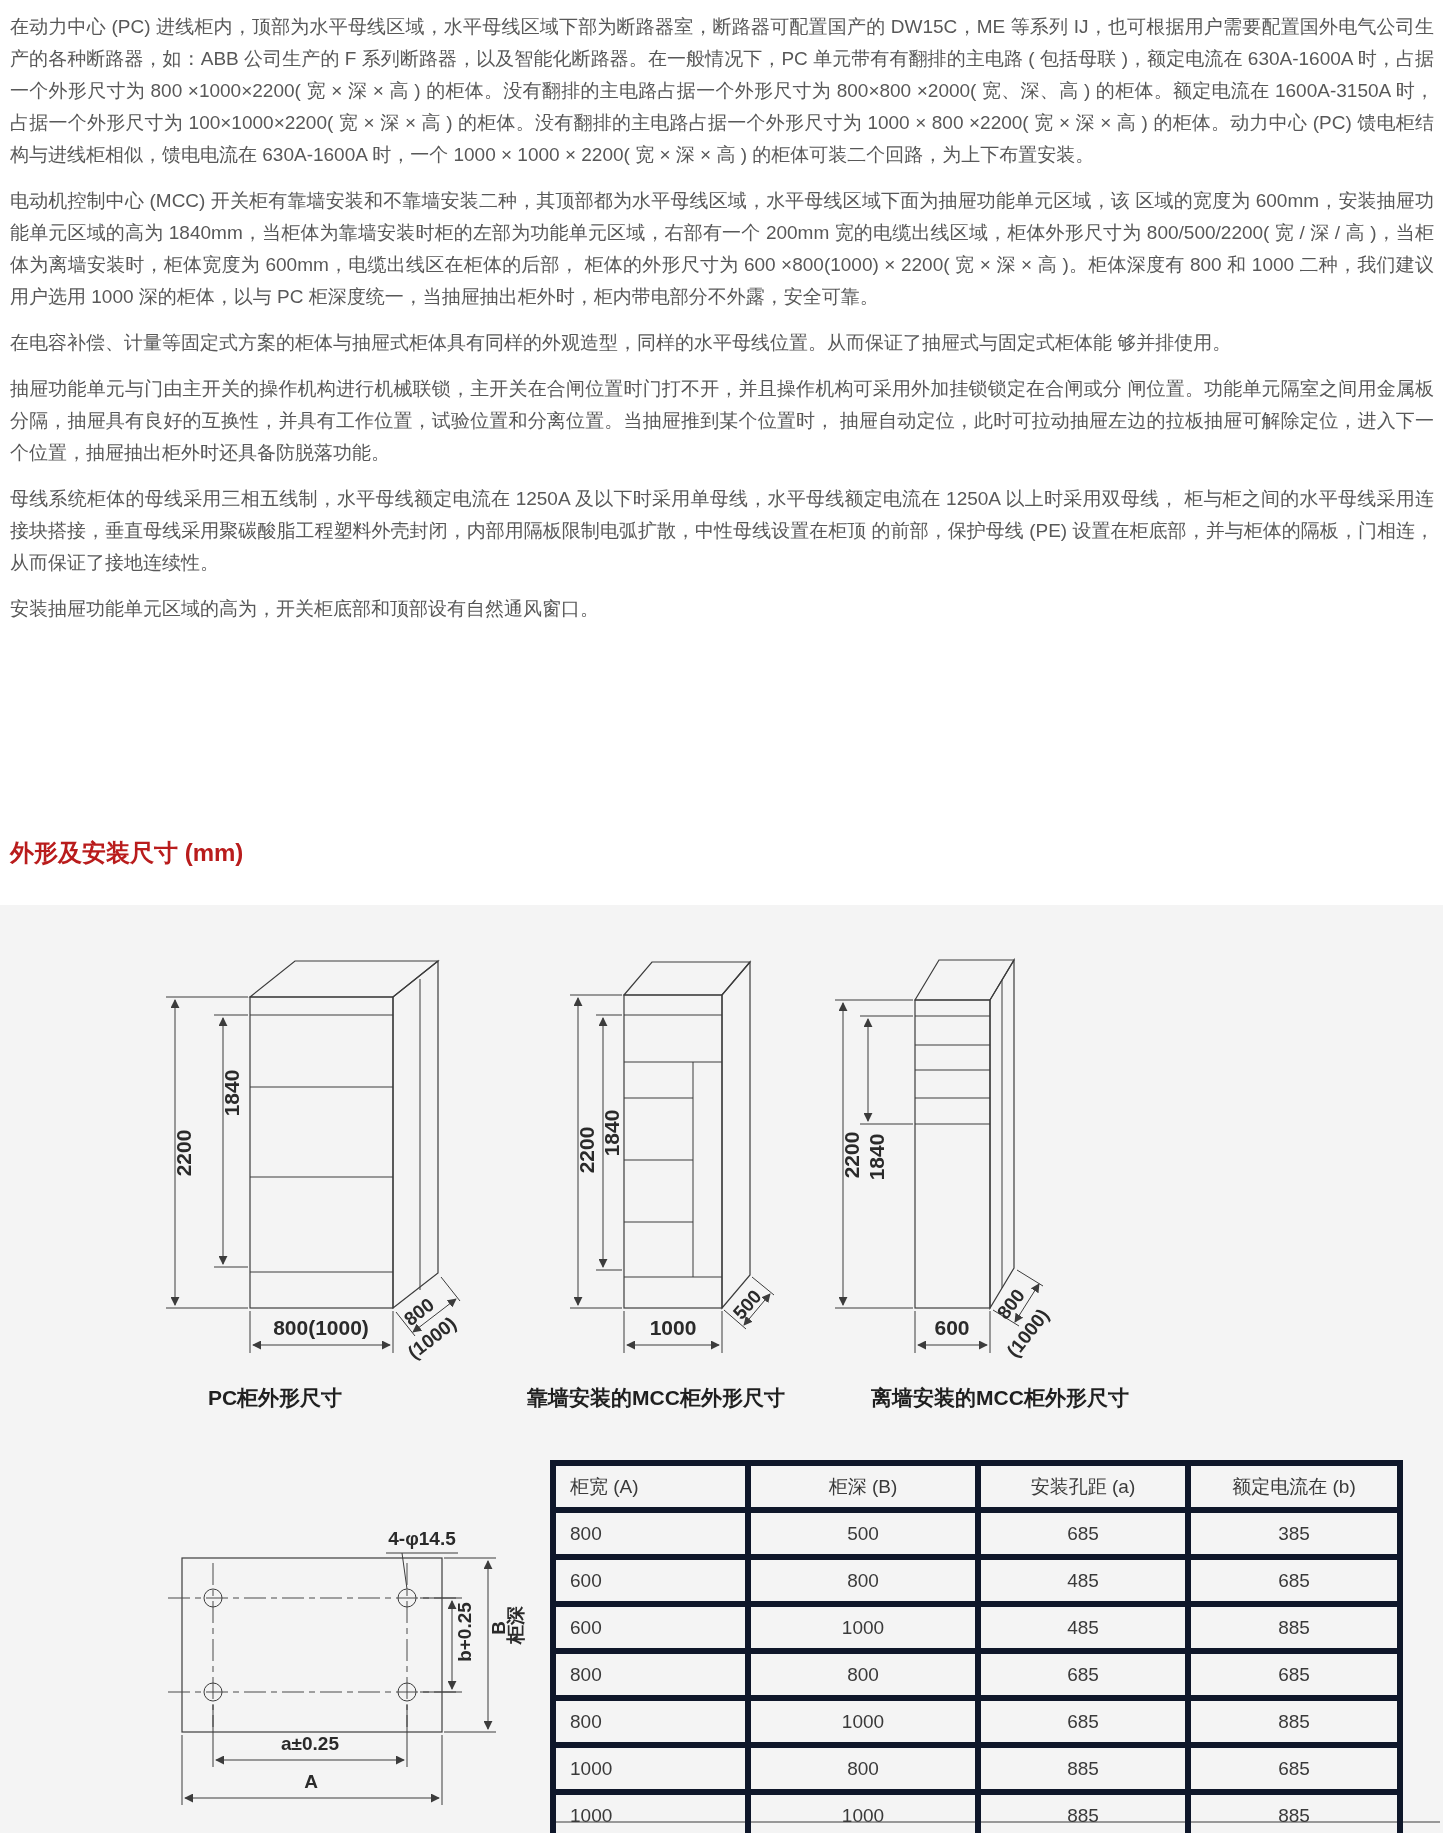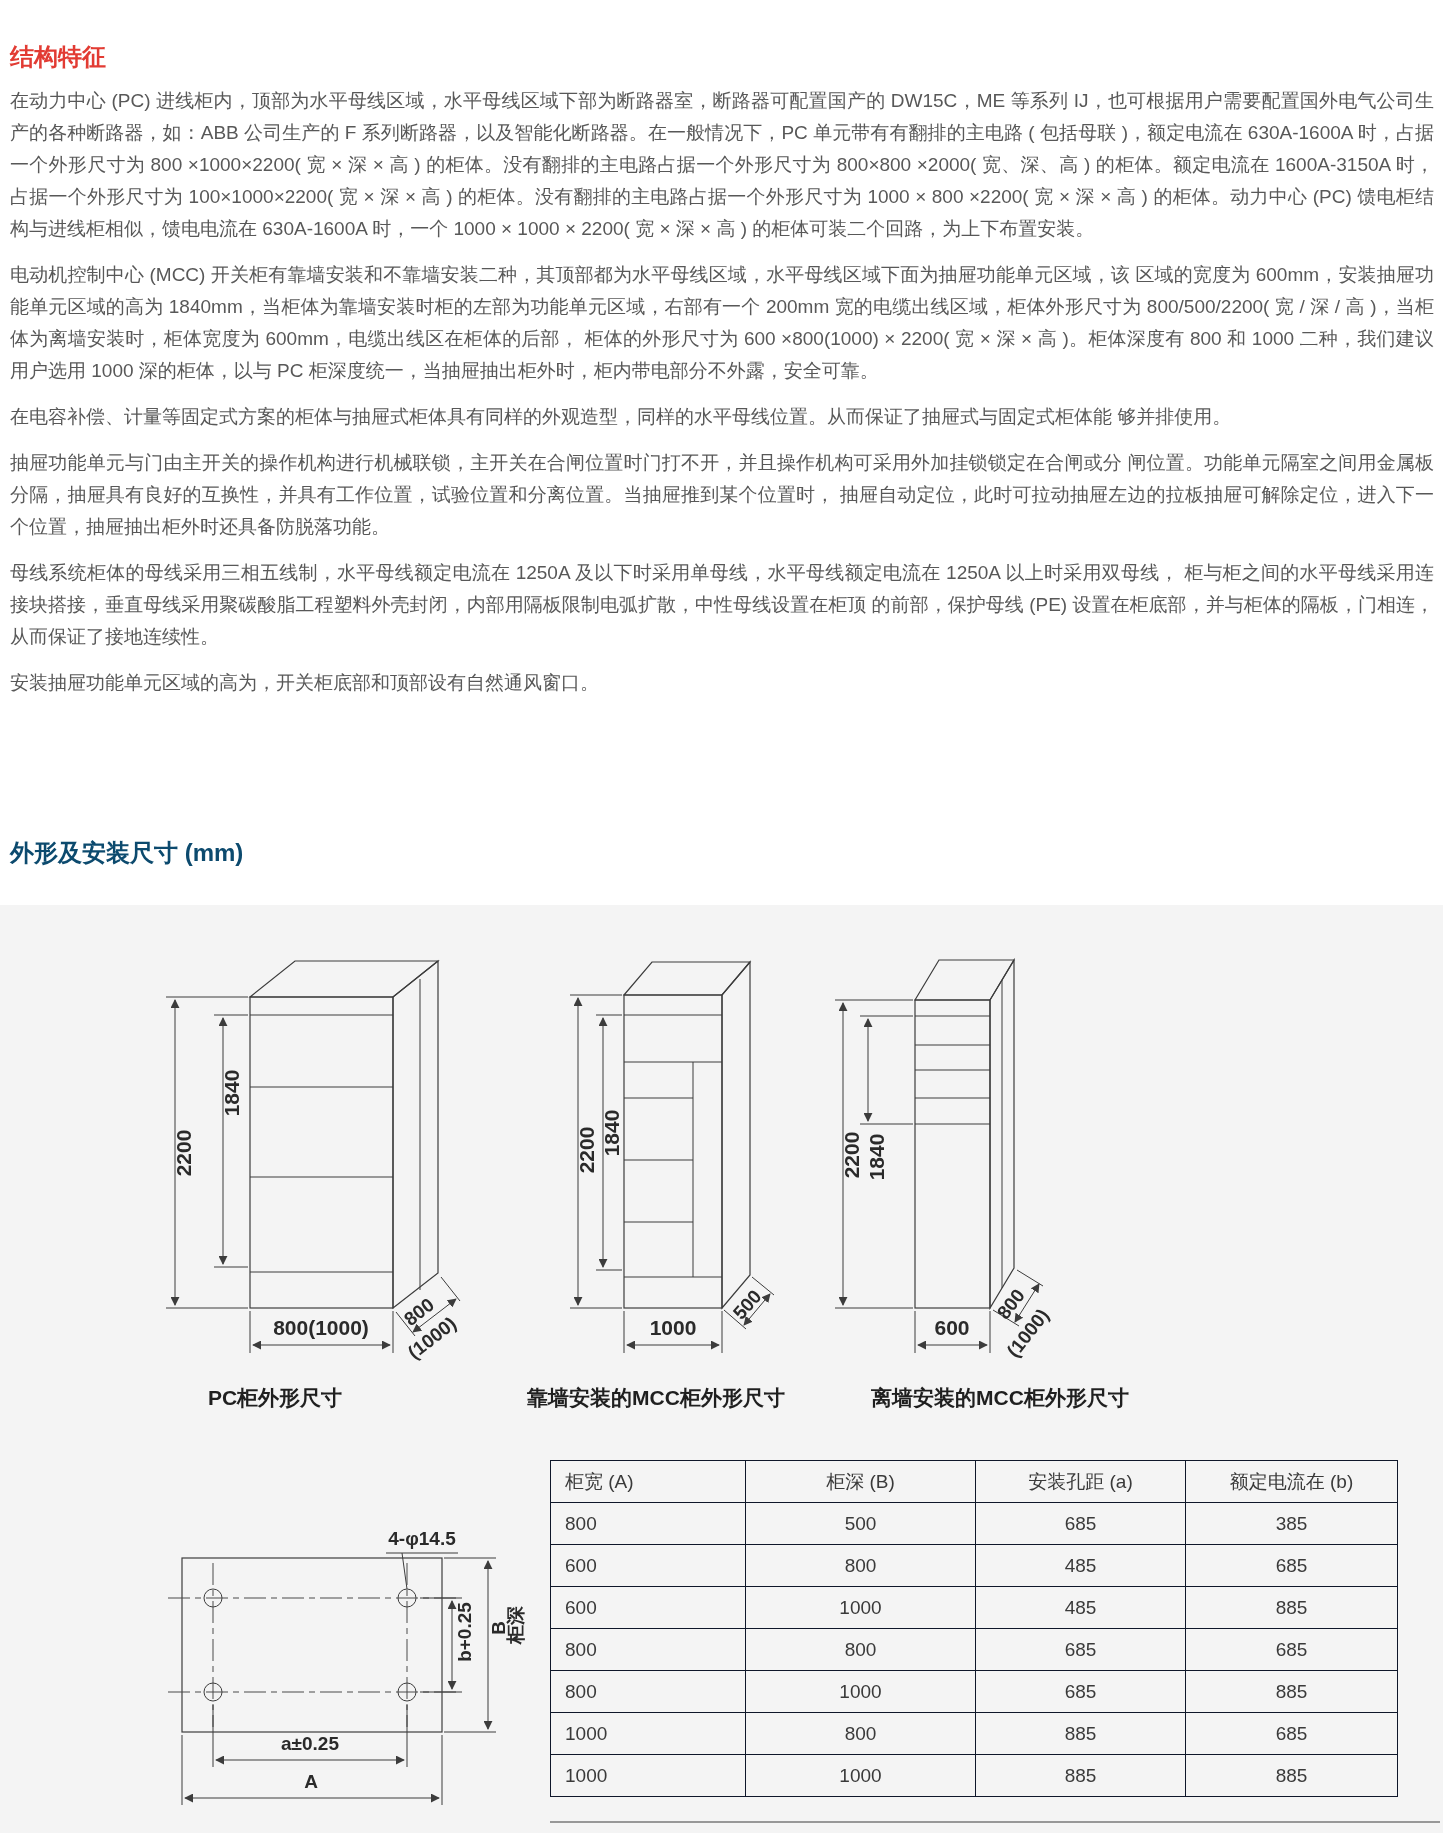--- a/index.html
+++ b/index.html
@@ -12,50 +12,49 @@
   h1.sec{
     margin:40px 0 0 0;font-size:24px;line-height:34px;font-weight:700;color:#e23b33;
   }
   .paras{margin-top:11px;}
   .paras p{
     margin:0 0 14px 0;font-size:19px;line-height:32px;color:#585858;
     text-align:justify;text-justify:inter-ideograph;
   }
   h2.sec{
     position:absolute;top:836px;left:10px;margin:0;
-    font-size:24px;line-height:34px;font-weight:700;color:#0c4a6e;
+    font-size:24px;line-height:34px;font-weight:700;color:#b91c1c;
   }
   .figpanel{
     position:absolute;top:905px;left:0;width:1443px;height:928px;background:#f4f4f4;
   }
   .figpanel svg{position:absolute;top:0;left:0;}
   .ln{stroke:#3c3c3c;stroke-width:1.2;fill:none;}
   .thin{stroke:#3c3c3c;stroke-width:1;fill:none;}
   .dash{stroke:#4a4a4a;stroke-width:1;fill:none;stroke-dasharray:22 5 6 5;}
   text{fill:#2a2a2a;}
   .dim{font:700 21px "Liberation Sans","DejaVu Sans",sans-serif;}
   .dimsm{font:700 19px "Liberation Sans","DejaVu Sans",sans-serif;}
   .cap{font:700 21px "Liberation Sans","DejaVu Sans",sans-serif;fill:#1f1f1f;}
   .dimtable{
     position:absolute;left:550px;top:555px;width:847px;
     border-collapse:collapse;table-layout:fixed;
   }
   .dimtable th,.dimtable td{
-    border:1px solid #0f172a;height:41px;padding:0;
+    border:6px solid #0f172a;height:41px;padding:0;
     font-size:19px;font-weight:400;color:#3a3a3a;text-align:center;
     font-family:"Liberation Sans","DejaVu Sans",sans-serif;
   }
   .dimtable th:first-child,.dimtable td:first-child{text-align:left;padding-left:14px;}
   .c1{width:195px;} .c2{width:230px;} .c3{width:210px;} .c4{width:212px;}
 </style>
 </head>
 <body>
 
 <div class="textcol">
-  <h1 class="sec">结构特征</h1>
   <div class="paras">
     <p>在动力中心 (PC) 进线柜内，顶部为水平母线区域，水平母线区域下部为断路器室，断路器可配置国产的 DW15C，ME 等系列 IJ，也可根据用户需要配置国外电气公司生产的各种断路器，如：ABB 公司生产的 F 系列断路器，以及智能化断路器。在一般情况下，PC 单元带有有翻排的主电路 ( 包括母联 )，额定电流在 630A-1600A 时，占据一个外形尺寸为 800 ×1000×2200( 宽 × 深 × 高 ) 的柜体。没有翻排的主电路占据一个外形尺寸为 800×800 ×2000( 宽、深、高 ) 的柜体。额定电流在 1600A-3150A 时，占据一个外形尺寸为 100×1000×2200( 宽 × 深 × 高 ) 的柜体。没有翻排的主电路占据一个外形尺寸为 1000 × 800 ×2200( 宽 × 深 × 高 ) 的柜体。动力中心 (PC) 馈电柜结构与进线柜相似，馈电电流在 630A-1600A 时，一个 1000 × 1000 × 2200( 宽 × 深 × 高 ) 的柜体可装二个回路，为上下布置安装。</p>
     <p>电动机控制中心 (MCC) 开关柜有靠墙安装和不靠墙安装二种，其顶部都为水平母线区域，水平母线区域下面为抽屉功能单元区域，该 区域的宽度为 600mm，安装抽屉功能单元区域的高为 1840mm，当柜体为靠墙安装时柜的左部为功能单元区域，右部有一个 200mm 宽的电缆出线区域，柜体外形尺寸为 800/500/2200( 宽 / 深 / 高 )，当柜体为离墙安装时，柜体宽度为 600mm，电缆出线区在柜体的后部， 柜体的外形尺寸为 600 ×800(1000) × 2200( 宽 × 深 × 高 )。柜体深度有 800 和 1000 二种，我们建议用户选用 1000 深的柜体，以与 PC 柜深度统一，当抽屉抽出柜外时，柜内带电部分不外露，安全可靠。</p>
     <p>在电容补偿、计量等固定式方案的柜体与抽屉式柜体具有同样的外观造型，同样的水平母线位置。从而保证了抽屉式与固定式柜体能 够并排使用。</p>
     <p>抽屉功能单元与门由主开关的操作机构进行机械联锁，主开关在合闸位置时门打不开，并且操作机构可采用外加挂锁锁定在合闸或分 闸位置。功能单元隔室之间用金属板分隔，抽屉具有良好的互换性，并具有工作位置，试验位置和分离位置。当抽屉推到某个位置时， 抽屉自动定位，此时可拉动抽屉左边的拉板抽屉可解除定位，进入下一个位置，抽屉抽出柜外时还具备防脱落功能。</p>
     <p>母线系统柜体的母线采用三相五线制，水平母线额定电流在 1250A 及以下时采用单母线，水平母线额定电流在 1250A 以上时采用双母线， 柜与柜之间的水平母线采用连接块搭接，垂直母线采用聚碳酸脂工程塑料外壳封闭，内部用隔板限制电弧扩散，中性母线设置在柜顶 的前部，保护母线 (PE) 设置在柜底部，并与柜体的隔板，门相连，从而保证了接地连续性。</p>
     <p>安装抽屉功能单元区域的高为，开关柜底部和顶部设有自然通风窗口。</p>
   </div>
 </div>
 

